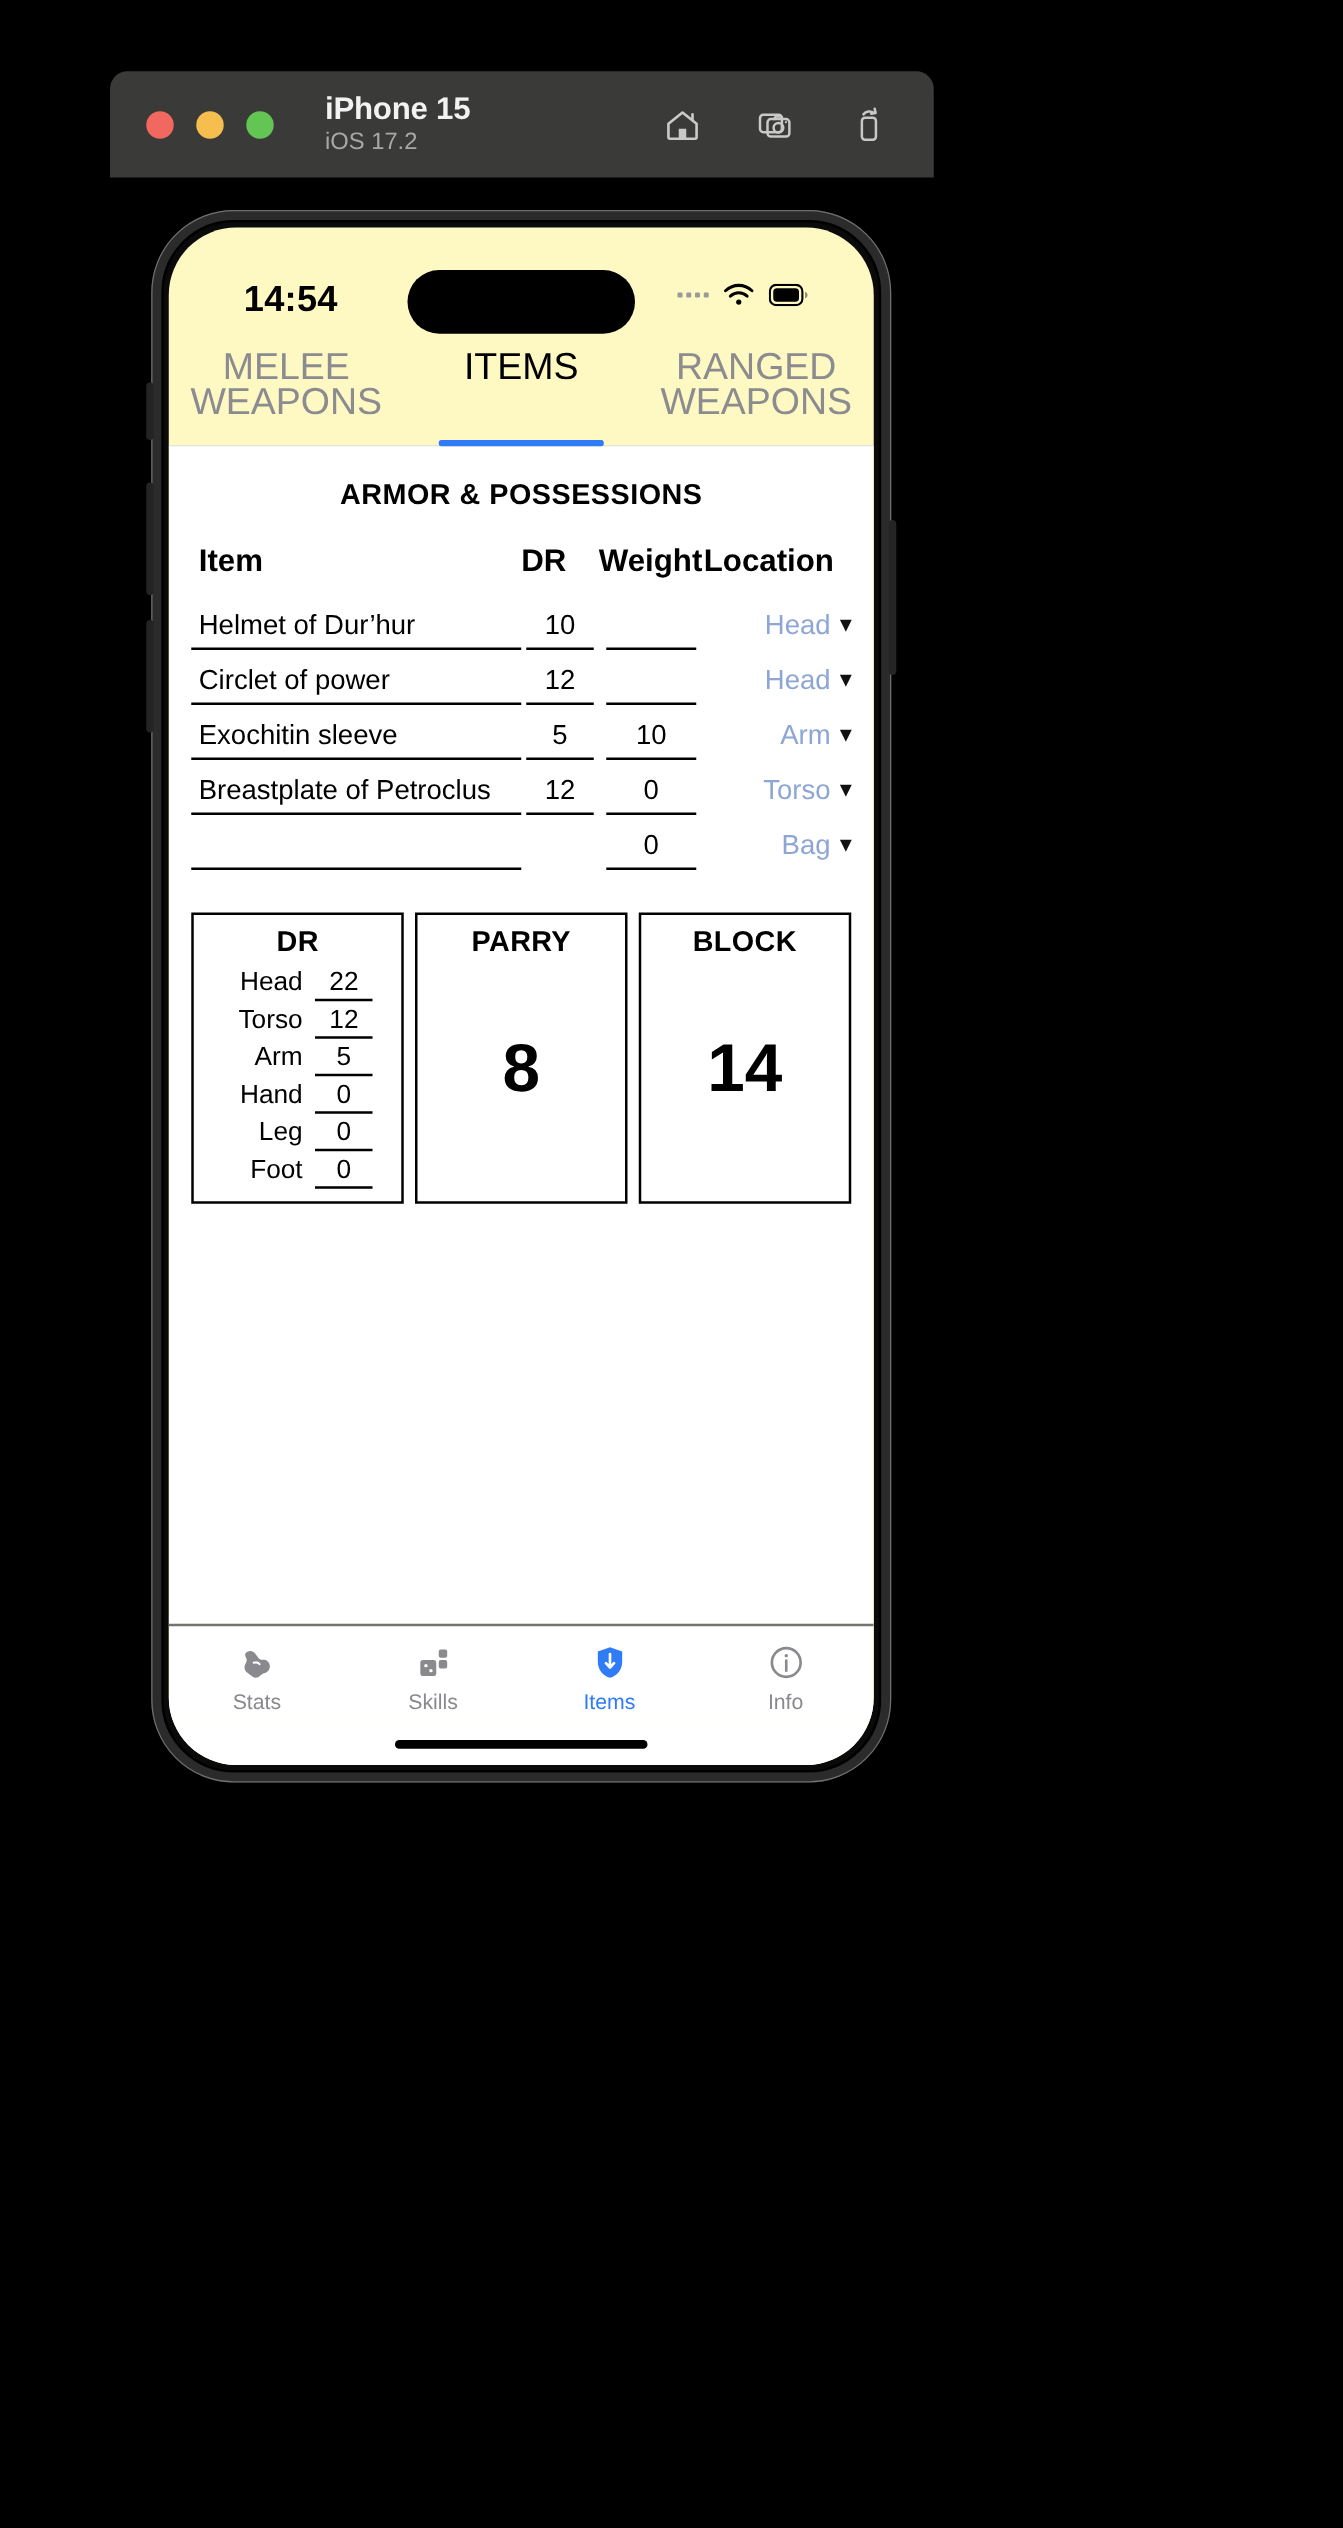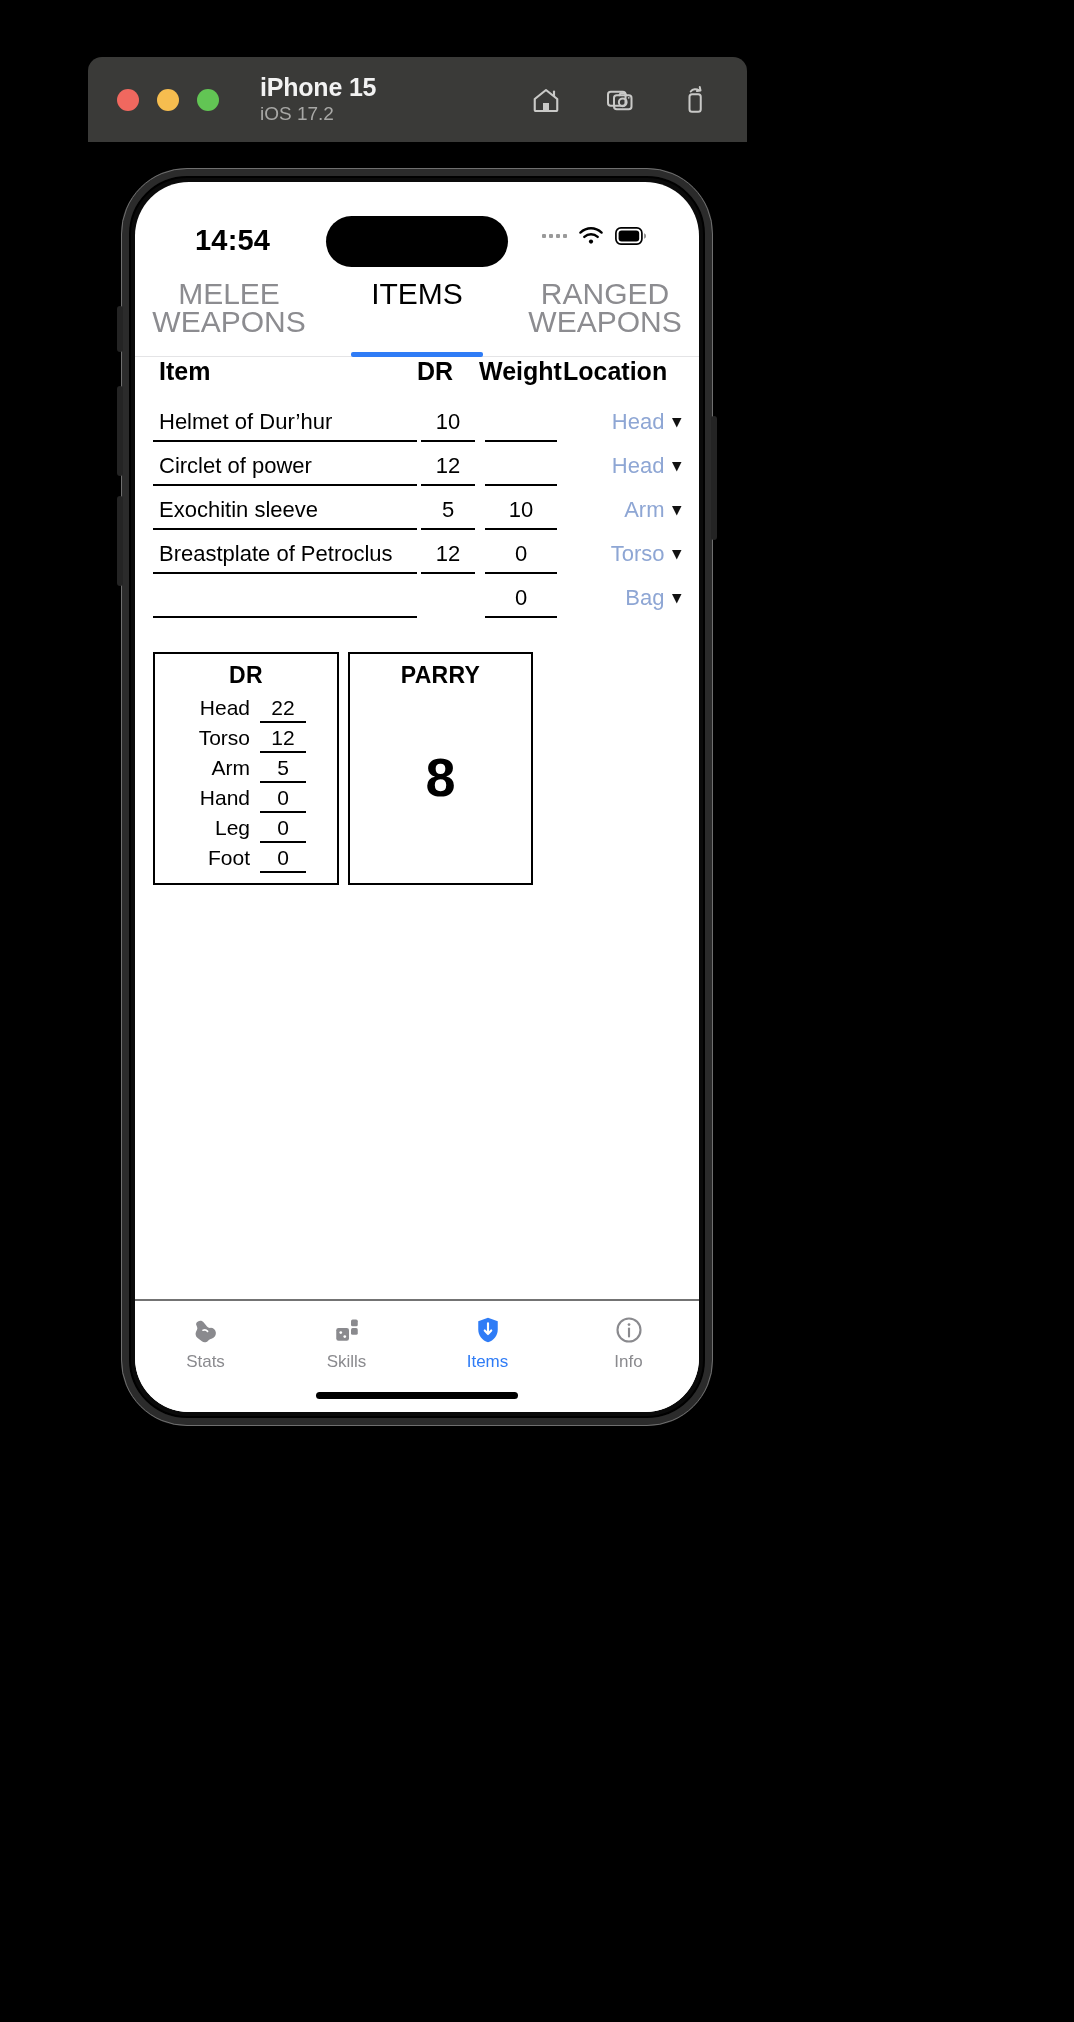--- a/index.html
+++ b/index.html
@@ -57,21 +57,21 @@
   .btn-side {
     position: absolute; background: #242424; border-radius: 3px;
   }
   .btn-silent { left: -12px; top: 130px; width: 6px; height: 46px; }
   .btn-volup  { left: -12px; top: 210px; width: 6px; height: 90px; }
   .btn-voldn  { left: -12px; top: 320px; width: 6px; height: 90px; }
   .btn-power  { right: -12px; top: 240px; width: 6px; height: 124px; }
 
   .screen {
     position: absolute; inset: 6px;
-    background: #ffffff;
+    background: #fef9c3;
     border-radius: 54px;
     overflow: hidden;
     display: flex; flex-direction: column;
   }
 
   
   .statusbar {
     position: relative; height: 74px; flex: 0 0 74px;
     display: flex; align-items: center;
   }
@@ -291,20 +291,21 @@
         </div>
         <div class="toptab">
           <div>RANGED</div>
           <div>WEAPONS</div>
 
         </div>
       </div>
 
       <div class="content">
 
+        <div class="section-title">ARMOR &amp; POSSESSIONS</div>
 
         <table class="items">
           <thead>
             <tr>
               <th class="c-item">Item</th>
               <th class="c-dr">DR</th>
               <th class="c-wt">Weight</th>
               <th class="c-loc">Location</th>
             </tr>
           </thead>
@@ -425,20 +426,24 @@
               <span class="lbl">Foot</span>
               <span class="val">0</span>
             </div>
           </div>
 
           <div class="statbox box-parry">
             <div class="cap">PARRY</div>
             <div class="bignum">8</div>
           </div>
 
+          <div class="statbox box-block">
+            <div class="cap">BLOCK</div>
+            <div class="bignum">14</div>
+          </div>
 
         </div>
       </div>
 
       <div class="tabbar">
         <div class="tabitem">
           <span>
             <svg width="30" height="30" viewBox="0 0 24 24" fill="#8a8a8e">
               <path d="M5.6 5.1c1.5-.9 3.5-.6 4.6.8l2.6 3.3c.6.8 1.6 1.2 2.6 1.1 2.1-.2 4 1.2 4.4 3.2.5 2.4-1 4.8-3.4 5.4-1 .2-2 .8-2.7 1.6-1.3 1.5-3.5 1.7-5 .5l-3.4-2.6c-1.6-1.2-2.1-3.4-1.2-5.2l.7-1.4c.4-.8.4-1.7 0-2.5l-.4-.9c-.7-1.3-.2-2.8 1.2-3.3z"></path>
               <path d="M9.6 12.2c1.3-.5 2.8-.2 3.7.9" stroke="#fff" stroke-width="1.3" fill="none" stroke-linecap="round"></path>

